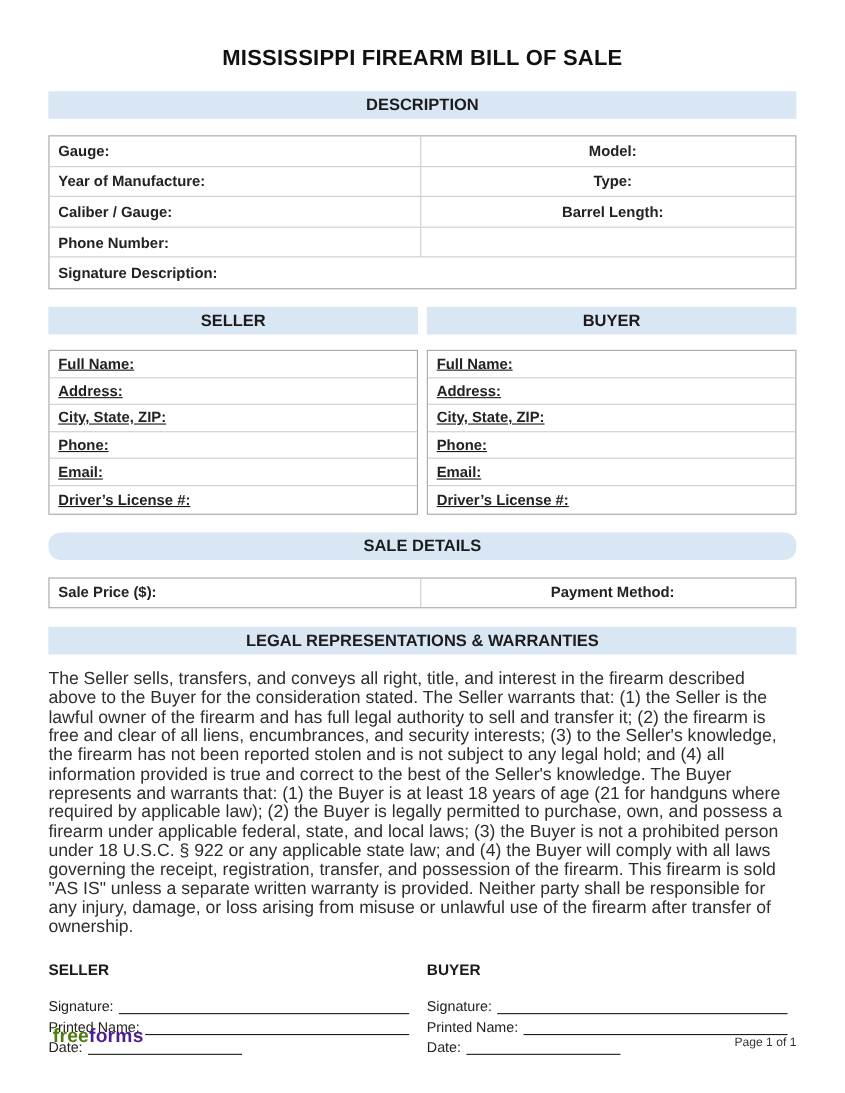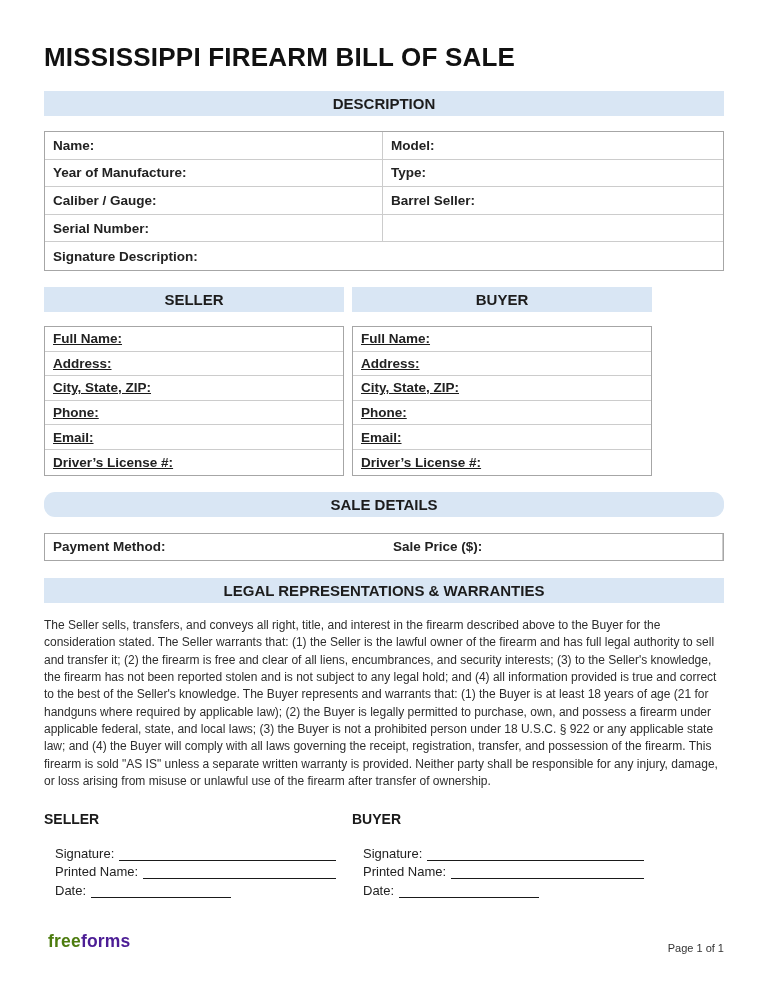--- a/index.html
+++ b/index.html
@@ -8,22 +8,22 @@
   .page {
     position:relative;
     width:768px; height:994px;
     margin:0 auto;
     background:#ffffff;
     padding:0 44px;
     overflow:hidden;
   }
   .title {
     margin-top:42px;
-    text-align:left;
-    font-size:26px;
+    text-align:center;
+    font-size:20px;
     font-weight:bold;
     letter-spacing:0.2px;
     color:#111111;
   }
   .band {
     height:25px;
     line-height:25px;
     background:#d9e6f4;
     text-align:center;
     font-weight:bold;
@@ -35,45 +35,45 @@
   .tbl {
     border:1px solid #a6a6a6;
     background:#ffffff;
   }
   .desc-tbl { margin-top:15px; }
   .trow { display:flex; align-items:center; border-bottom:1px solid #cccccc; }
   .trow:last-child { border-bottom:none; }
   .desc-tbl .trow { height:27.6px; }
   .cell { padding-left:8px; font-size:13.5px; font-weight:bold; color:#222222; white-space:nowrap; }
   .cell-left { width:338px; align-self:stretch; display:flex; align-items:center; border-right:1px solid #cccccc; }
-  .cell-right { flex:1; }
+  .cell-right { flex:1;text-align:center; }
   .cell-full { flex:1; }
   
   .two-col { display:flex; gap:8px; margin-top:16px; }
-  .col { width:300px; }
+  .col { width:336px; }
   .col .tbl { margin-top:14px; }
   .party-tbl .trow { height:24.6px;text-decoration:underline; }
   
   .sale-band { margin-top:16px;border-radius:11px; }
   .sale-tbl { margin-top:16px; }
   .sale-tbl .trow { height:26.4px; }
   
   .legal-band { margin-top:17px; }
   .legal-text {
     margin-top:14px;
-    font-size:12px;
+    font-size:16px;
     line-height:17.35px;
     color:#2e2e2e;
   }
   
   .sig-area { margin-top:21px; }
   .sig-heading { font-size:14px; font-weight:bold; color:#1a1a1a; }
   .sig-rows { margin-top:15px; }
   .sig-row { display:flex; align-items:flex-end; height:18.5px; font-size:13px; color:#222222; }
-  .sig-label { white-space:nowrap; padding-right:5px;margin-left:11px; }
+  .sig-label { white-space:nowrap; padding-right:5px; }
   .sig-line { border-bottom:1.6px solid #1a1a1a; height:13px; flex:1; margin-right:8px; }
   .sig-line-date { flex:none; width:140px; }
   
   .footer {
     position:absolute;
     left:48px; right:44px; top:929px;
     display:flex; justify-content:space-between; align-items:center;
   }
   .brand { font-size:17.5px; font-weight:bold; letter-spacing:0.2px; }
   .brand-free { color:#4d7c0f; }
@@ -84,33 +84,33 @@
 <body>
 
 <div class="page">
 
   <div class="title">MISSISSIPPI FIREARM BILL OF SALE</div>
 
   <div class="band band-main">DESCRIPTION</div>
 
   <div class="tbl desc-tbl">
     <div class="trow">
-      <div class="cell cell-left">Name:</div>
+      <div class="cell cell-left">Gauge:</div>
       <div class="cell cell-right">Model:</div>
     </div>
     <div class="trow">
       <div class="cell cell-left">Year of Manufacture:</div>
       <div class="cell cell-right">Type:</div>
     </div>
     <div class="trow">
       <div class="cell cell-left">Caliber / Gauge:</div>
-      <div class="cell cell-right">Barrel Seller:</div>
-    </div>
-    <div class="trow">
-      <div class="cell cell-left">Serial Number:</div>
+      <div class="cell cell-right">Barrel Length:</div>
+    </div>
+    <div class="trow">
+      <div class="cell cell-left">Phone Number:</div>
     </div>
     <div class="trow">
       <div class="cell cell-full">Signature Description:</div>
     </div>
   </div>
 
   <div class="two-col">
     <div class="col">
       <div class="band">SELLER</div>
       <div class="tbl party-tbl">
@@ -155,22 +155,22 @@
         <div class="trow">
             <div class="cell cell-full">Driver’s License #:</div>
           </div>
       </div>
     </div>
   </div>
 
   <div class="band sale-band">SALE DETAILS</div>
   <div class="tbl sale-tbl">
     <div class="trow">
+      <div class="cell cell-left">Sale Price ($):</div>
       <div class="cell cell-right">Payment Method:</div>
-      <div class="cell cell-left">Sale Price ($):</div>
     </div>
   </div>
 
   <div class="band legal-band">LEGAL REPRESENTATIONS &amp; WARRANTIES</div>
   <div class="legal-text">The Seller sells, transfers, and conveys all right, title, and interest in the firearm described above to the Buyer for the consideration stated. The Seller warrants that: (1) the Seller is the lawful owner of the firearm and has full legal authority to sell and transfer it; (2) the firearm is free and clear of all liens, encumbrances, and security interests; (3) to the Seller's knowledge, the firearm has not been reported stolen and is not subject to any legal hold; and (4) all information provided is true and correct to the best of the Seller's knowledge. The Buyer represents and warrants that: (1) the Buyer is at least 18 years of age (21 for handguns where required by applicable law); (2) the Buyer is legally permitted to purchase, own, and possess a firearm under applicable federal, state, and local laws; (3) the Buyer is not a prohibited person under 18 U.S.C. § 922 or any applicable state law; and (4) the Buyer will comply with all laws governing the receipt, registration, transfer, and possession of the firearm. This firearm is sold "AS IS" unless a separate written warranty is provided. Neither party shall be responsible for any injury, damage, or loss arising from misuse or unlawful use of the firearm after transfer of ownership.</div>
 
   <div class="two-col sig-area">
     <div class="col">
       <div class="sig-heading">SELLER</div>
       <div class="sig-rows">

